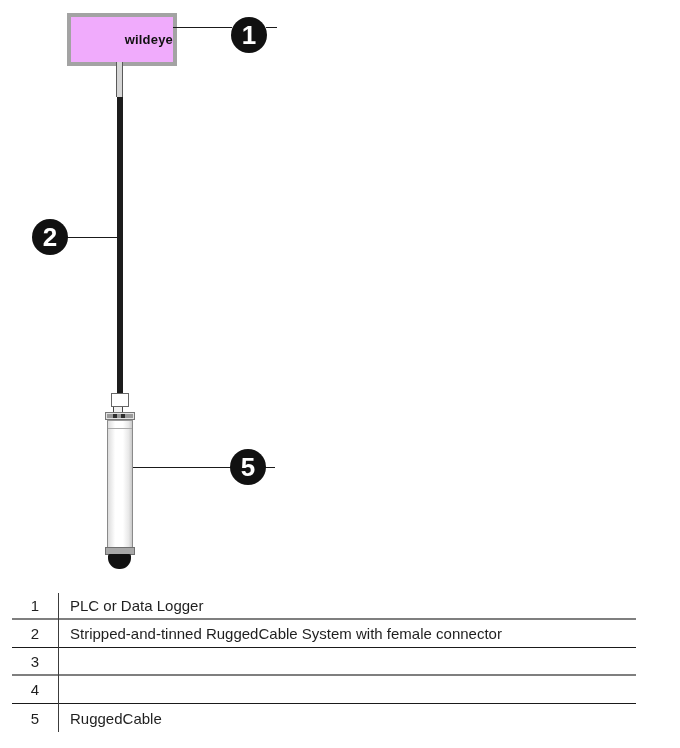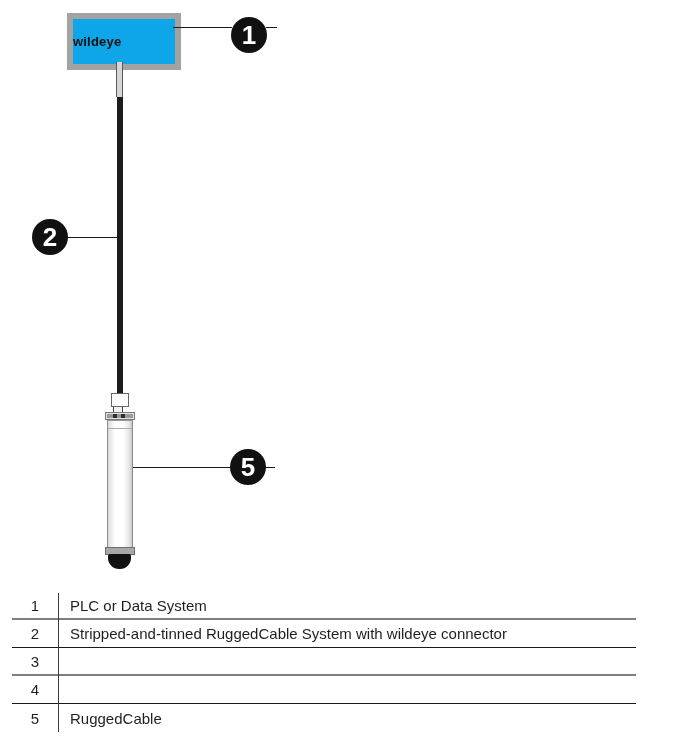--- a/index.html
+++ b/index.html
@@ -9,23 +9,23 @@
     height: 748px;
     background: #ffffff;
     font-family: "Liberation Sans", sans-serif;
     overflow: hidden;
   }
   
   .device-box {
     position: absolute;
     left: 67px; top: 13px;
     width: 102px; height: 45px;
-    background: #0ea5e9;
-    border: 6px solid #a3a3a3;
-    display: flex; align-items: center; justify-content: flex-start;
+    background: #f0abfc;
+    border: 4px solid #a3a3a3;
+    display: flex; align-items: center; justify-content: flex-end;
   }
   .device-box span {
     font-size: 13px; font-weight: bold; color: #111111; letter-spacing: 0.2px;
   }
   
   .leader {
     position: absolute;
     height: 1px;
     background: var(--table-light-rule, #1a1a1a);
   }
@@ -194,26 +194,26 @@
     <div class="body-seam"></div>
   </div>
   <div class="instrument-band"></div>
   <div class="instrument-tip"></div>
 
   <div class="legend">
     <div class="legend-divider"></div>
 
     <div class="legend-row rule-heavy">
       <div class="legend-num">1</div>
-      <div class="legend-desc">PLC or Data System</div>
+      <div class="legend-desc">PLC or Data Logger</div>
     </div>
 
     <div class="legend-row rule-light">
       <div class="legend-num">2</div>
-      <div class="legend-desc">Stripped-and-tinned RuggedCable System with wildeye connector</div>
+      <div class="legend-desc">Stripped-and-tinned RuggedCable System with female connector</div>
     </div>
 
     <div class="legend-row rule-heavy">
       <div class="legend-num">3</div>
       <div class="legend-desc"></div>
     </div>
 
     <div class="legend-row rule-light">
       <div class="legend-num">4</div>
       <div class="legend-desc"></div>

